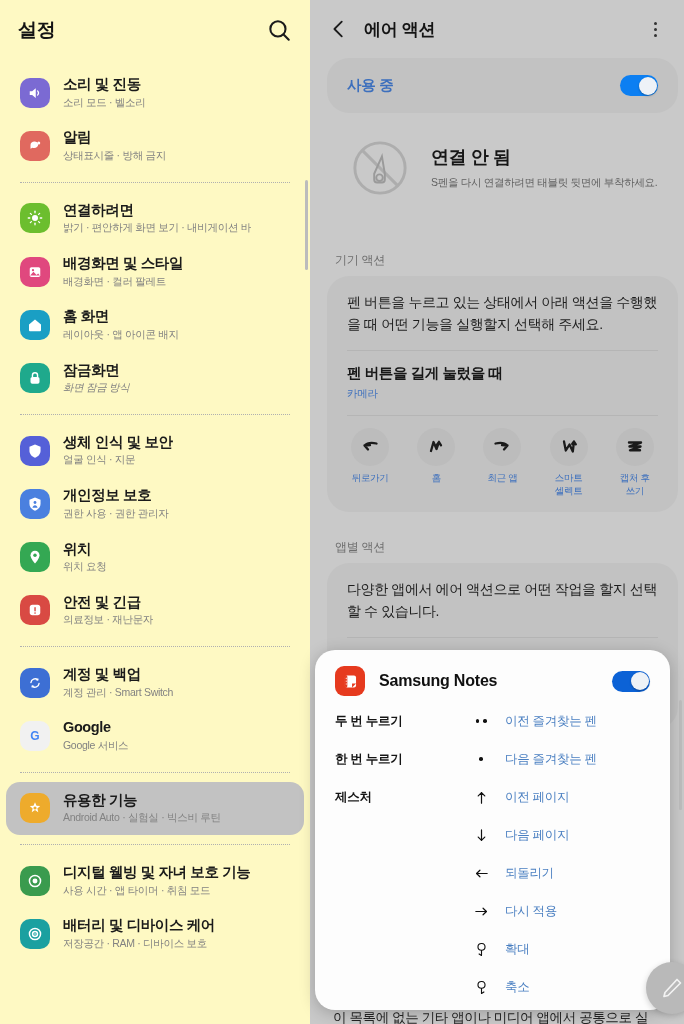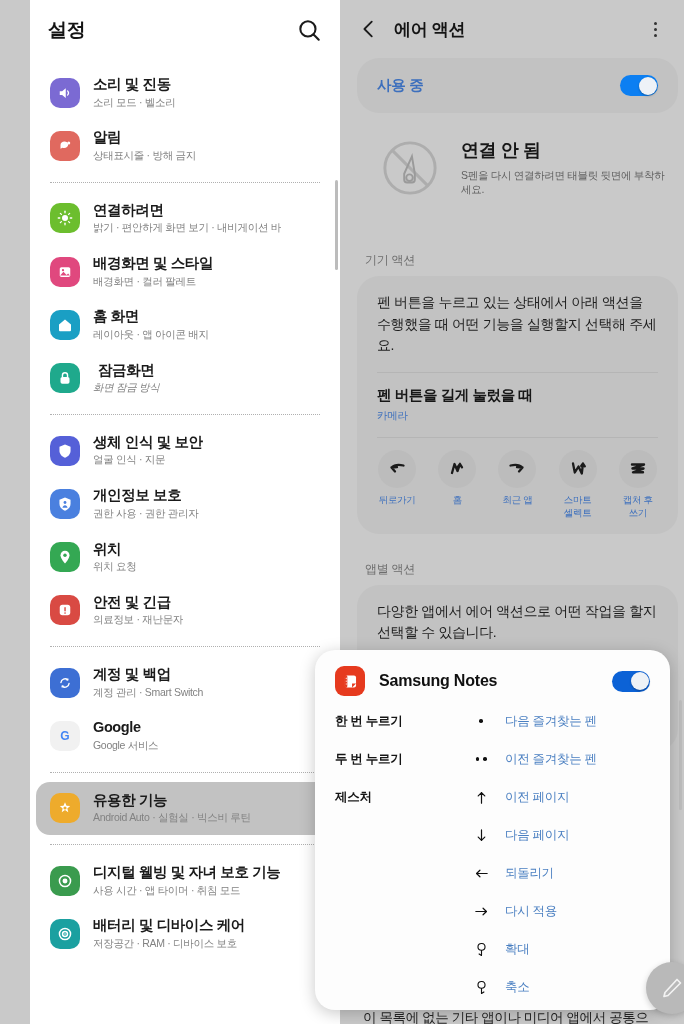--- a/index.html
+++ b/index.html
@@ -7,24 +7,23 @@
     width: 684px; height: 1024px;
     font-family: "Liberation Sans", "DejaVu Sans", sans-serif;
     background: #c9c9c9;
     overflow: hidden;
   }
   .screen { position: relative; width: 684px; height: 1024px; display: flex; background: #c9c9c9; }
 
   
   .sidebar {
     width: 310px; height: 1024px;
-    background: #ffffff;
+    background: #fef9c3;
     position: relative;
     overflow: hidden;
-    margin-left: 30px;
   }
   .sb-header {
     height: 60px; display: flex; align-items: center;
     padding: 0 18px 0 18px; justify-content: space-between;
   }
   .sb-title { font-size: 19px; font-weight: bold; color: #141414; letter-spacing: -0.3px; }
   .sb-search { width: 26px; height: 26px; display: flex; align-items: center; justify-content: center; cursor: pointer; }
 
   .sb-list { padding: 6px 0 0 0; }
   .sb-item {
@@ -231,21 +230,21 @@
           </span>
         </div>
         <div class="sb-item">
           <span class="ico" style="background:#1fa98c">
             <svg viewBox="0 0 24 24">
               <rect x="6" y="10.6" width="12" height="9.2" rx="2.4" fill="#fff"></rect>
               <path d="M8.6 10.6V8.3a3.4 3.4 0 0 1 6.8 0v2.3" stroke="#fff" stroke-width="1.9" fill="none"></path>
             </svg>
           </span>
           <span class="sb-text">
-            <span class="sb-lab" style="display: block; text-align: center;">잠금화면</span>
+            <span class="sb-lab" style="display: block;">잠금화면</span>
             <span class="sb-sub" style="display: block; font-style: italic;">화면 잠금 방식</span>
           </span>
         </div>
         <div class="sb-div"></div>
         <div class="sb-item">
           <span class="ico" style="background:#5560d8">
             <svg viewBox="0 0 24 24">
               <path d="M12 3.4 L19.4 6.3 v5.4c0 4.4-3.1 7.8-7.4 9.2-4.3-1.4-7.4-4.8-7.4-9.2V6.3z" fill="#fff"></path>
             </svg>
           </span>
@@ -537,39 +536,39 @@
           <rect x="6" y="14.2" width="1.2" height="2" rx="0.6" fill="#ffffff"></rect>
         </svg>
       </div>
       <div class="notes-name">Samsung Notes</div>
       <span class="switch">
           <span class="knob"></span>
         </span>
     </div>
     <div id="notes-rows">
         <div class="nrow">
-          <span class="nrow-lab">한 번 누르기</span>
-          <span class="nrow-sym">
-            <span class="dots">
-              <i></i>
-            </span>
-          </span>
-          <span class="nrow-val">다음 즐겨찾는 펜</span>
-        </div>
-        <div class="nrow">
           <span class="nrow-lab">두 번 누르기</span>
           <span class="nrow-sym">
             <span class="dots">
               <i></i>
               <i></i>
             </span>
           </span>
           <span class="nrow-val">이전 즐겨찾는 펜</span>
         </div>
         <div class="nrow">
+          <span class="nrow-lab">한 번 누르기</span>
+          <span class="nrow-sym">
+            <span class="dots">
+              <i></i>
+            </span>
+          </span>
+          <span class="nrow-val">다음 즐겨찾는 펜</span>
+        </div>
+        <div class="nrow">
           <span class="nrow-lab">제스처</span>
           <span class="nrow-sym">
             <svg viewBox="0 0 24 24">
               <path d="M12 20 L12 5 M12 5 L7.4 9.8 M12 5 L16.6 9.8" stroke="#111" stroke-width="1.7" fill="none" stroke-linecap="round" stroke-linejoin="round"></path>
             </svg>
           </span>
           <span class="nrow-val">이전 페이지</span>
         </div>
         <div class="nrow">
           <span class="nrow-lab"></span>

